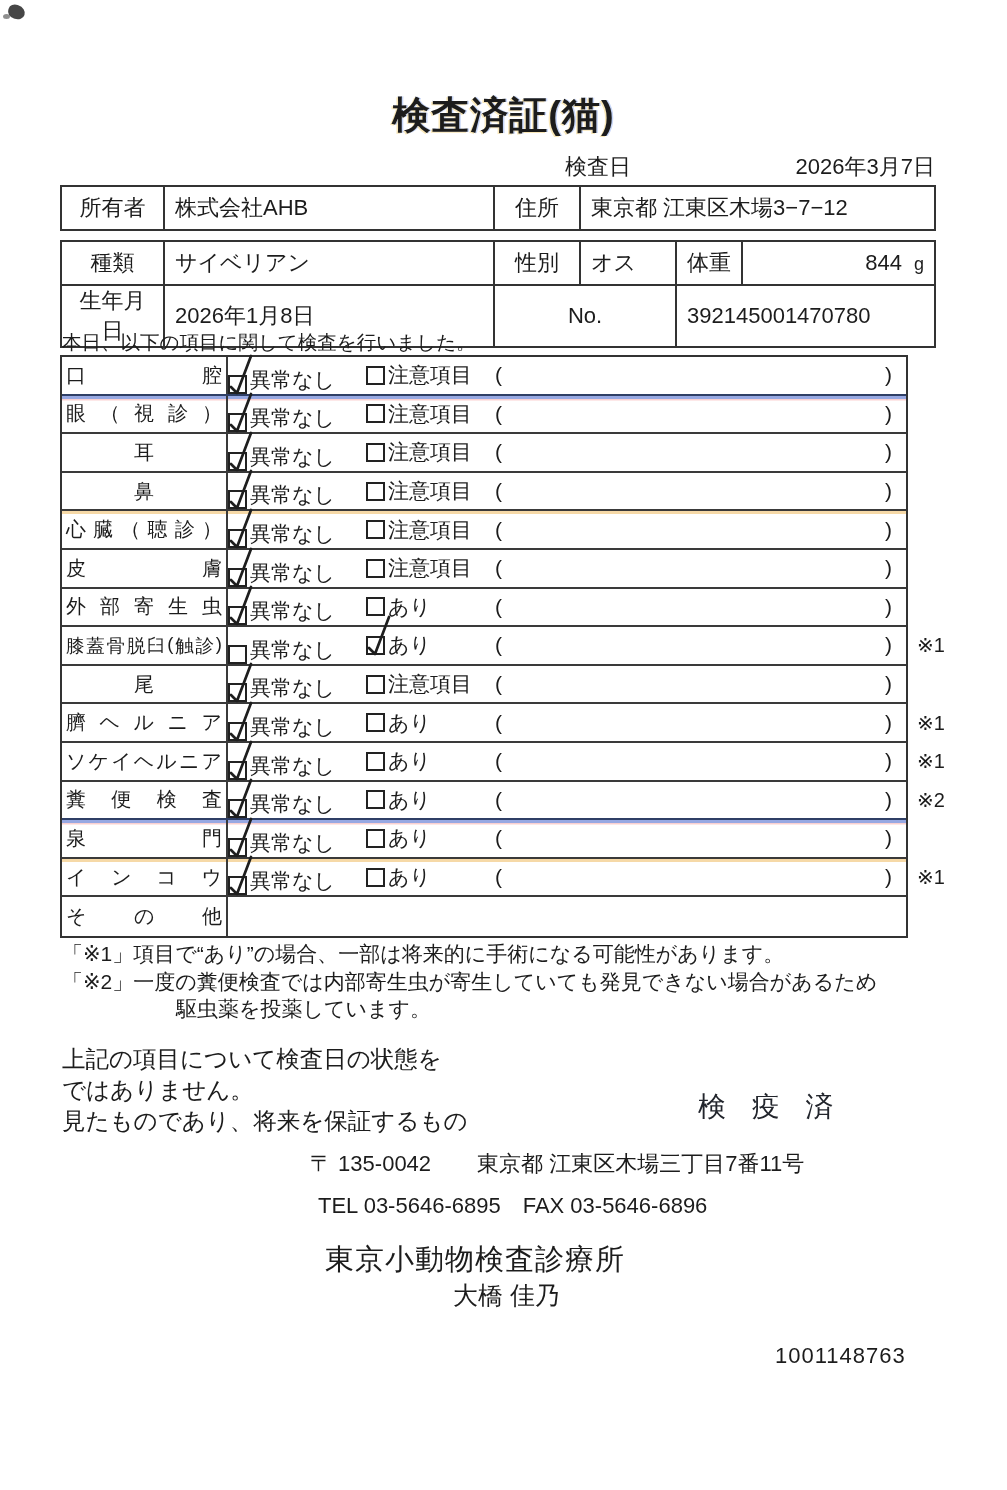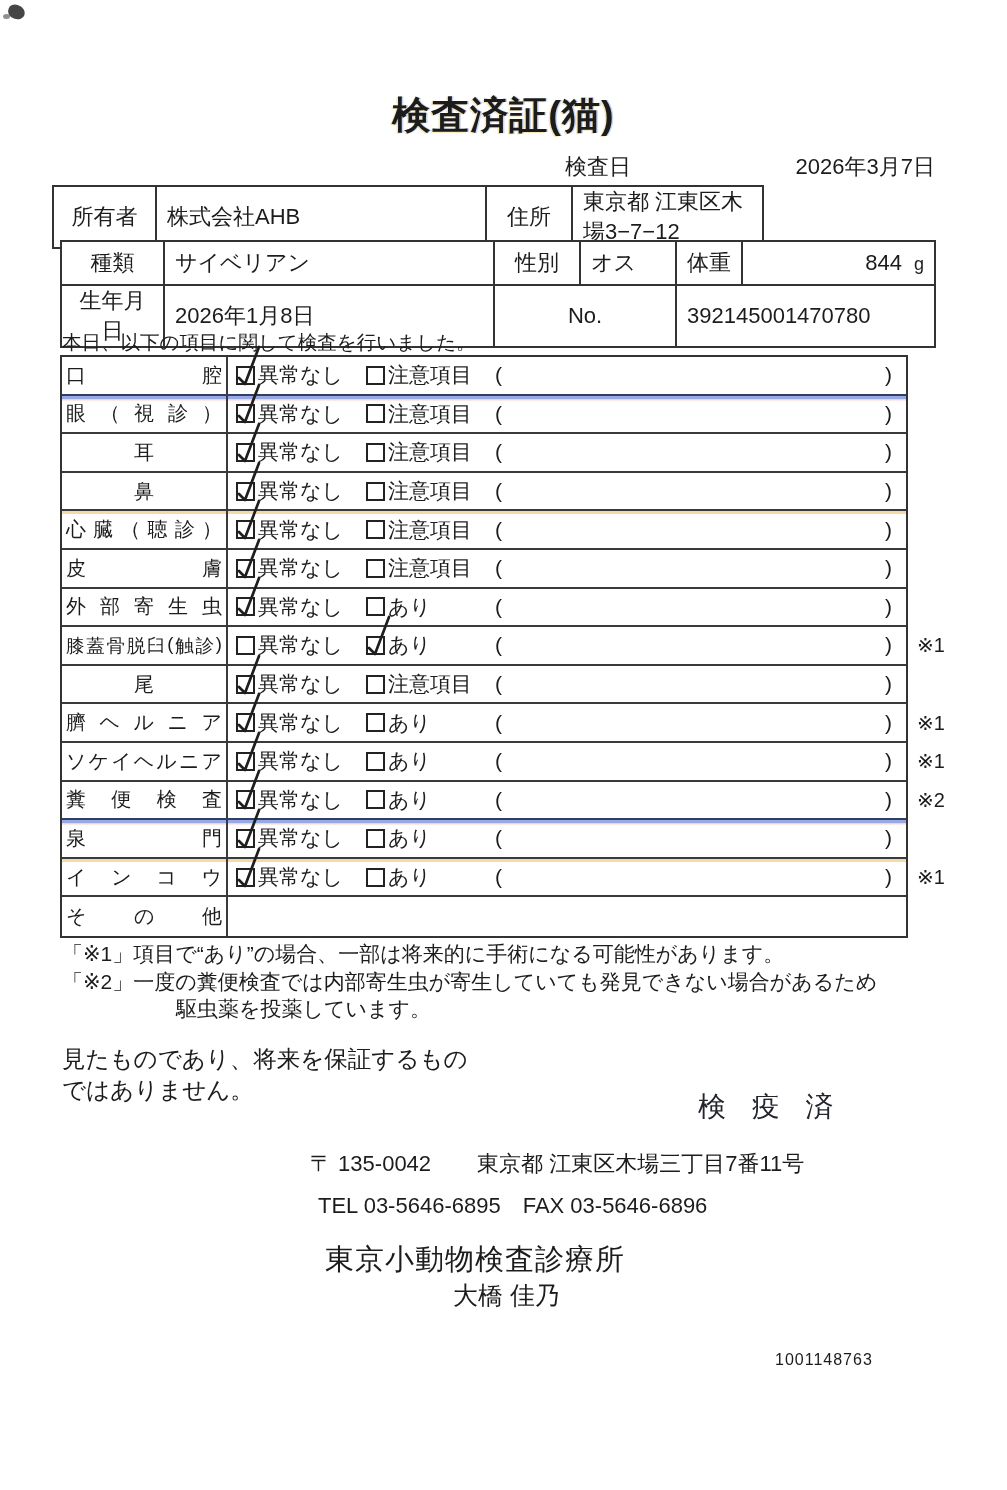--- a/index.html
+++ b/index.html
@@ -17,61 +17,61 @@
 
   .date-row{position:absolute;top:152px;left:0;right:0;height:28px;font-size:22px;}
   .date-label{position:absolute;left:565px;}
   .date-value{position:absolute;right:72px;}
 
   table.box{border-collapse:collapse;position:absolute;table-layout:fixed;}
   table.box td{border:2px solid #333;font-size:22px;padding:0 10px;height:42px;background:#fff;}
   td.lbl{text-align:center;padding:0 4px;}
   td.val{text-align:left;}
 
-  .owner-table{left:52px;top:185px;width:712px;padding-left:42px;}
+  .owner-table{left:60px;top:185px;width:876px;padding-left:42px;}
   .pet-table{left:60px;top:240px;width:876px;}
   td.wval{text-align:right;padding-right:28px;}
   .unit{font-size:18px;margin-left:12px;}
 
   .intro{position:absolute;left:62px;top:329px;font-size:19.5px;}
 
   
   .exam{position:absolute;left:60px;top:355px;width:848px;border:2px solid #333;box-sizing:border-box;}
   .exam-row{display:flex;height:38.6px;box-sizing:border-box;border-bottom:2px solid #3a3a3a;position:relative;}
   .exam-row:last-child{border-bottom:none;}
   .exam-row.b-blue{border-bottom-color:#2f3f66;box-shadow:0 3px 0 rgba(70,135,240,.55),0 4.5px 0 rgba(240,120,120,.35);}
   .exam-row.b-orange{box-shadow:0 3px 0 rgba(235,170,60,.45);}
   .label-cell{width:166px;box-sizing:border-box;border-right:2px solid #3a3a3a;font-size:20px;display:flex;align-items:center;padding:0 4px;flex:none;}
   .label-cell .jchars{flex:1;display:flex;justify-content:space-between;}
   .label-cell .center{flex:1;text-align:center;}
   .label-cell .tight{flex:1;display:flex;justify-content:space-between;font-size:18.5px;letter-spacing:0;}
   .content-cell{flex:1;position:relative;font-size:21px;font-weight:500;}
   .opt{position:absolute;top:0;bottom:0;display:flex;align-items:center;}
-  .opt1{left:8px;}
+  .opt1{left:0;align-items:flex-end;}
   .opt2{left:138px;}
   .chk{position:relative;width:15px;height:15px;border:2px solid #222;margin-right:3px;flex:none;background:#fff;}
   .mark{position:absolute;left:-4px;top:-26px;pointer-events:none;}
   .paren-open{position:absolute;left:267px;top:0;bottom:0;display:flex;align-items:center;}
   .paren-close{position:absolute;right:14px;top:0;bottom:0;display:flex;align-items:center;}
   .refnote{position:absolute;left:855px;top:0;bottom:0;display:flex;align-items:center;font-size:20px;white-space:nowrap;}
 
   .footnote1{position:absolute;left:62px;top:940px;font-size:21px;}
   .footnote2a{position:absolute;left:62px;top:968px;font-size:21px;}
   .footnote2b{position:absolute;left:176px;top:995px;font-size:21px;text-align:right;}
 
   .disclaimer{position:absolute;left:62px;top:1044px;font-size:23.5px;line-height:31px;}
   .stamp{position:absolute;left:698px;top:1088px;font-size:28px;letter-spacing:9px;font-weight:500;color:#22252c;}
 
   .postal-line{position:absolute;left:310px;top:1149px;font-size:22px;}
   .postal-line .gap{display:inline-block;width:46px;}
   .tel-line{position:absolute;left:318px;top:1193px;font-size:22px;}
   .tel-line .gap{display:inline-block;width:22px;}
   .clinic{position:absolute;left:325px;top:1240px;font-size:29px;letter-spacing:1px;}
   .vet{position:absolute;left:453px;top:1279px;font-size:25px;}
-  .serial{position:absolute;left:775px;top:1343px;font-size:16px;letter-spacing:1px;margin-top:8px;}
+  .serial{position:absolute;left:775px;top:1343px;font-size:22px;letter-spacing:1px;}
 </style>
 </head>
 <body>
 
 <div class="page">
   <div class="blob"></div>
   <div class="blob2"></div>
 
   <div class="title">検査済証(猫)</div>
 
@@ -514,22 +514,23 @@
       <div class="content-cell"></div>
     </div>
 
   </div>
 
   <div class="footnote1">「※1」項目で“あり”の場合、一部は将来的に手術になる可能性があります。</div>
   <div class="footnote2a">「※2」一度の糞便検査では内部寄生虫が寄生していても発見できない場合があるため</div>
   <div class="footnote2b">駆虫薬を投薬しています。</div>
 
   <div class="disclaimer">
+    <div>上記の項目について検査日の状態を</div>
+    <div>ではありません。</div>
     <div>見たものであり、将来を保証するもの</div>
-    <div>ではありません。</div>
   </div>
 
   <div class="stamp">検 疫 済</div>
 
   <div class="postal-line">
     <span>〒 135-0042</span><span class="gap"></span><span>東京都 江東区木場三丁目7番11号</span>
   </div>
   <div class="tel-line">
     <span>TEL 03-5646-6895</span><span class="gap"></span><span>FAX 03-5646-6896</span>
   </div>

